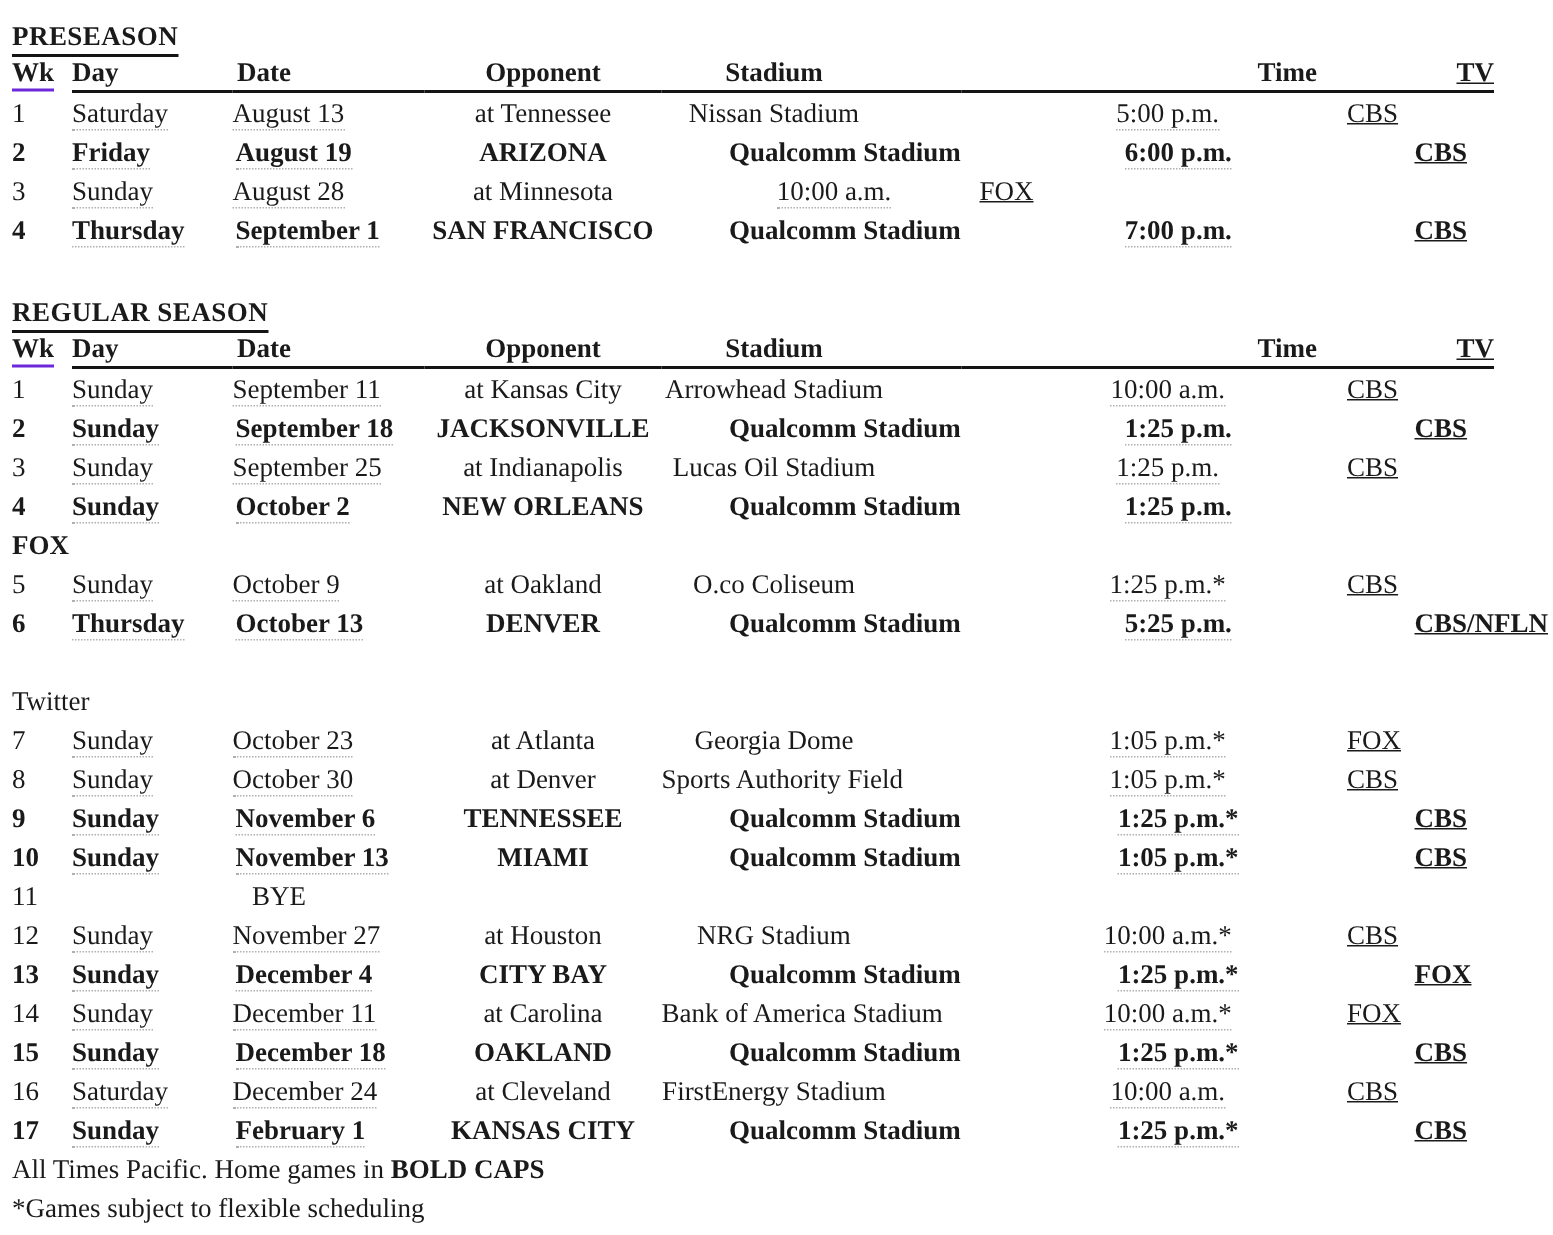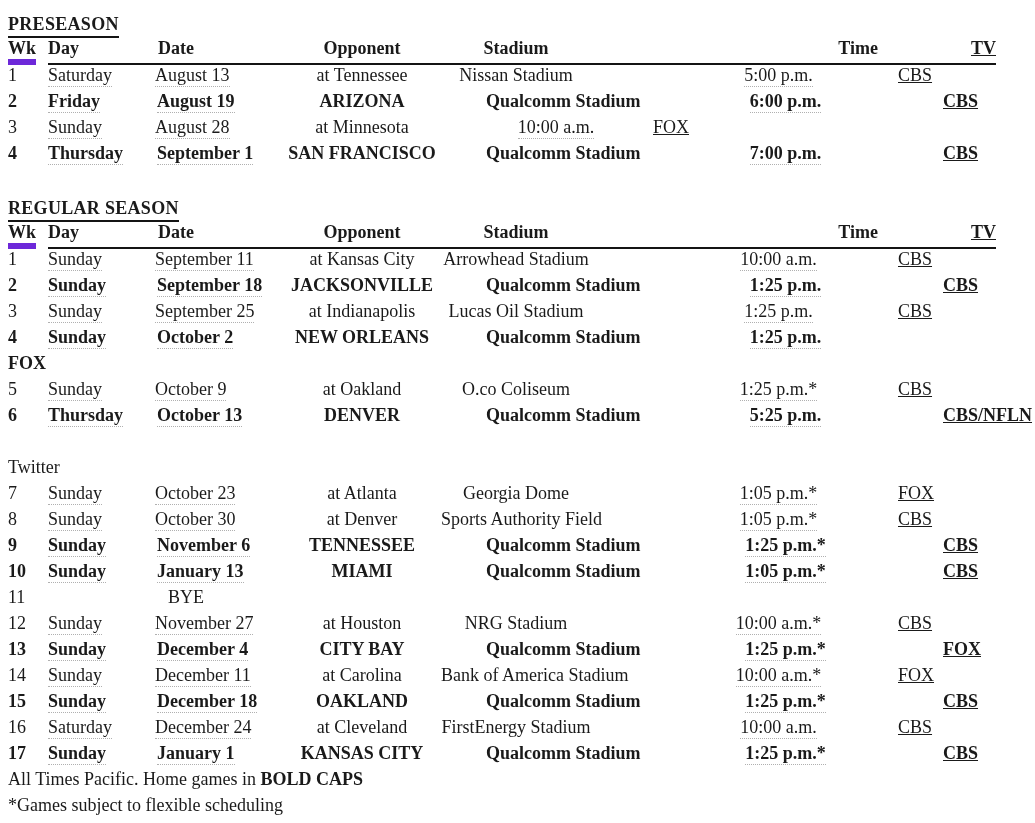--- a/index.html
+++ b/index.html
@@ -21,21 +21,21 @@
   .title span { display: inline-block; border-bottom: 2px solid #141414; }
   .sec-gap { height: 30px; }
   .row {
     display: grid;
     grid-template-columns: 40px 107px 128px 158px 200px 245px 1fr;
     height: 26px; line-height: 26px;
   }
   .row.hdr { height: 24px; line-height: 21px; font-weight: bold; }
   .hdr .cell { border-bottom: 2px solid #141414; }
   .hdr .c-wk { border-bottom: none; }
-  .hdr .c-wk span { display: inline-block; border-bottom: 6px solid #6d28d9; }
+  .hdr .c-wk span { display: inline-block; border-bottom: 2px solid #6d28d9; }
   .c-wk  { text-align: left; }
   .c-day { text-align: left; }
   .c-date { text-align: left; }
   .c-opp { text-align: center; }
   .c-stad { text-align: center; padding-right: 50px; }
   .c-time { text-align: center; padding-left: 30px; }
   .c-tv  { text-align: left; padding-left: 12px; text-decoration: underline; }
   .hdr .c-date { padding-left: 3px; }
   .hdr .c-time { text-align: right; padding-right: 8px; }
   .hdr .c-tv   { text-align: right; padding-left: 0; }
@@ -192,21 +192,21 @@
       <div class="cell c-day"><span class="dot">Sunday</span></div>
       <div class="cell c-date"><span class="dot m-date">November 6</span></div>
       <div class="cell c-opp"><span>TENNESSEE</span></div>
       <div class="cell c-stad"><span class="m-stad">Qualcomm Stadium</span></div>
       <div class="cell c-time"><span class="dot m-time">1:25 p.m.*</span></div>
       <div class="cell c-tv"><span class="m-tv">CBS</span></div>
     </div>
     <div class="row b">
       <div class="cell c-wk"><span>10</span></div>
       <div class="cell c-day"><span class="dot">Sunday</span></div>
-      <div class="cell c-date"><span class="dot m-date">January 13</span></div>
+      <div class="cell c-date"><span class="dot m-date">November 13</span></div>
       <div class="cell c-opp"><span>MIAMI</span></div>
       <div class="cell c-stad"><span class="m-stad">Qualcomm Stadium</span></div>
       <div class="cell c-time"><span class="dot m-time">1:05 p.m.*</span></div>
       <div class="cell c-tv"><span class="m-tv">CBS</span></div>
     </div>
     <div class="row bye">
       <div class="cell c-wk"><span>11</span></div>
       <div class="cell c-day"></div>
       <div class="cell c-date"><span class="m-date">BYE</span></div>
       <div class="cell c-opp"></div>
@@ -255,21 +255,21 @@
       <div class="cell c-day"><span class="dot">Saturday</span></div>
       <div class="cell c-date"><span class="dot m-date">December 24</span></div>
       <div class="cell c-opp"><span>at Cleveland</span></div>
       <div class="cell c-stad"><span class="m-stad">FirstEnergy Stadium</span></div>
       <div class="cell c-time"><span class="dot m-time">10:00 a.m.</span></div>
       <div class="cell c-tv"><span class="m-tv">CBS</span></div>
     </div>
     <div class="row b">
       <div class="cell c-wk"><span>17</span></div>
       <div class="cell c-day"><span class="dot">Sunday</span></div>
-      <div class="cell c-date"><span class="dot m-date">January 1</span></div>
+      <div class="cell c-date"><span class="dot m-date">February 1</span></div>
       <div class="cell c-opp"><span>KANSAS CITY</span></div>
       <div class="cell c-stad"><span class="m-stad">Qualcomm Stadium</span></div>
       <div class="cell c-time"><span class="dot m-time">1:25 p.m.*</span></div>
       <div class="cell c-tv"><span class="m-tv">CBS</span></div>
     </div>
     <div class="footer-line"><span>All Times Pacific. Home games in </span><span class="bold">BOLD CAPS</span></div>
     <div class="footer-line"><span>*Games subject to flexible scheduling</span></div>
   </div>
 
 </body></html>

